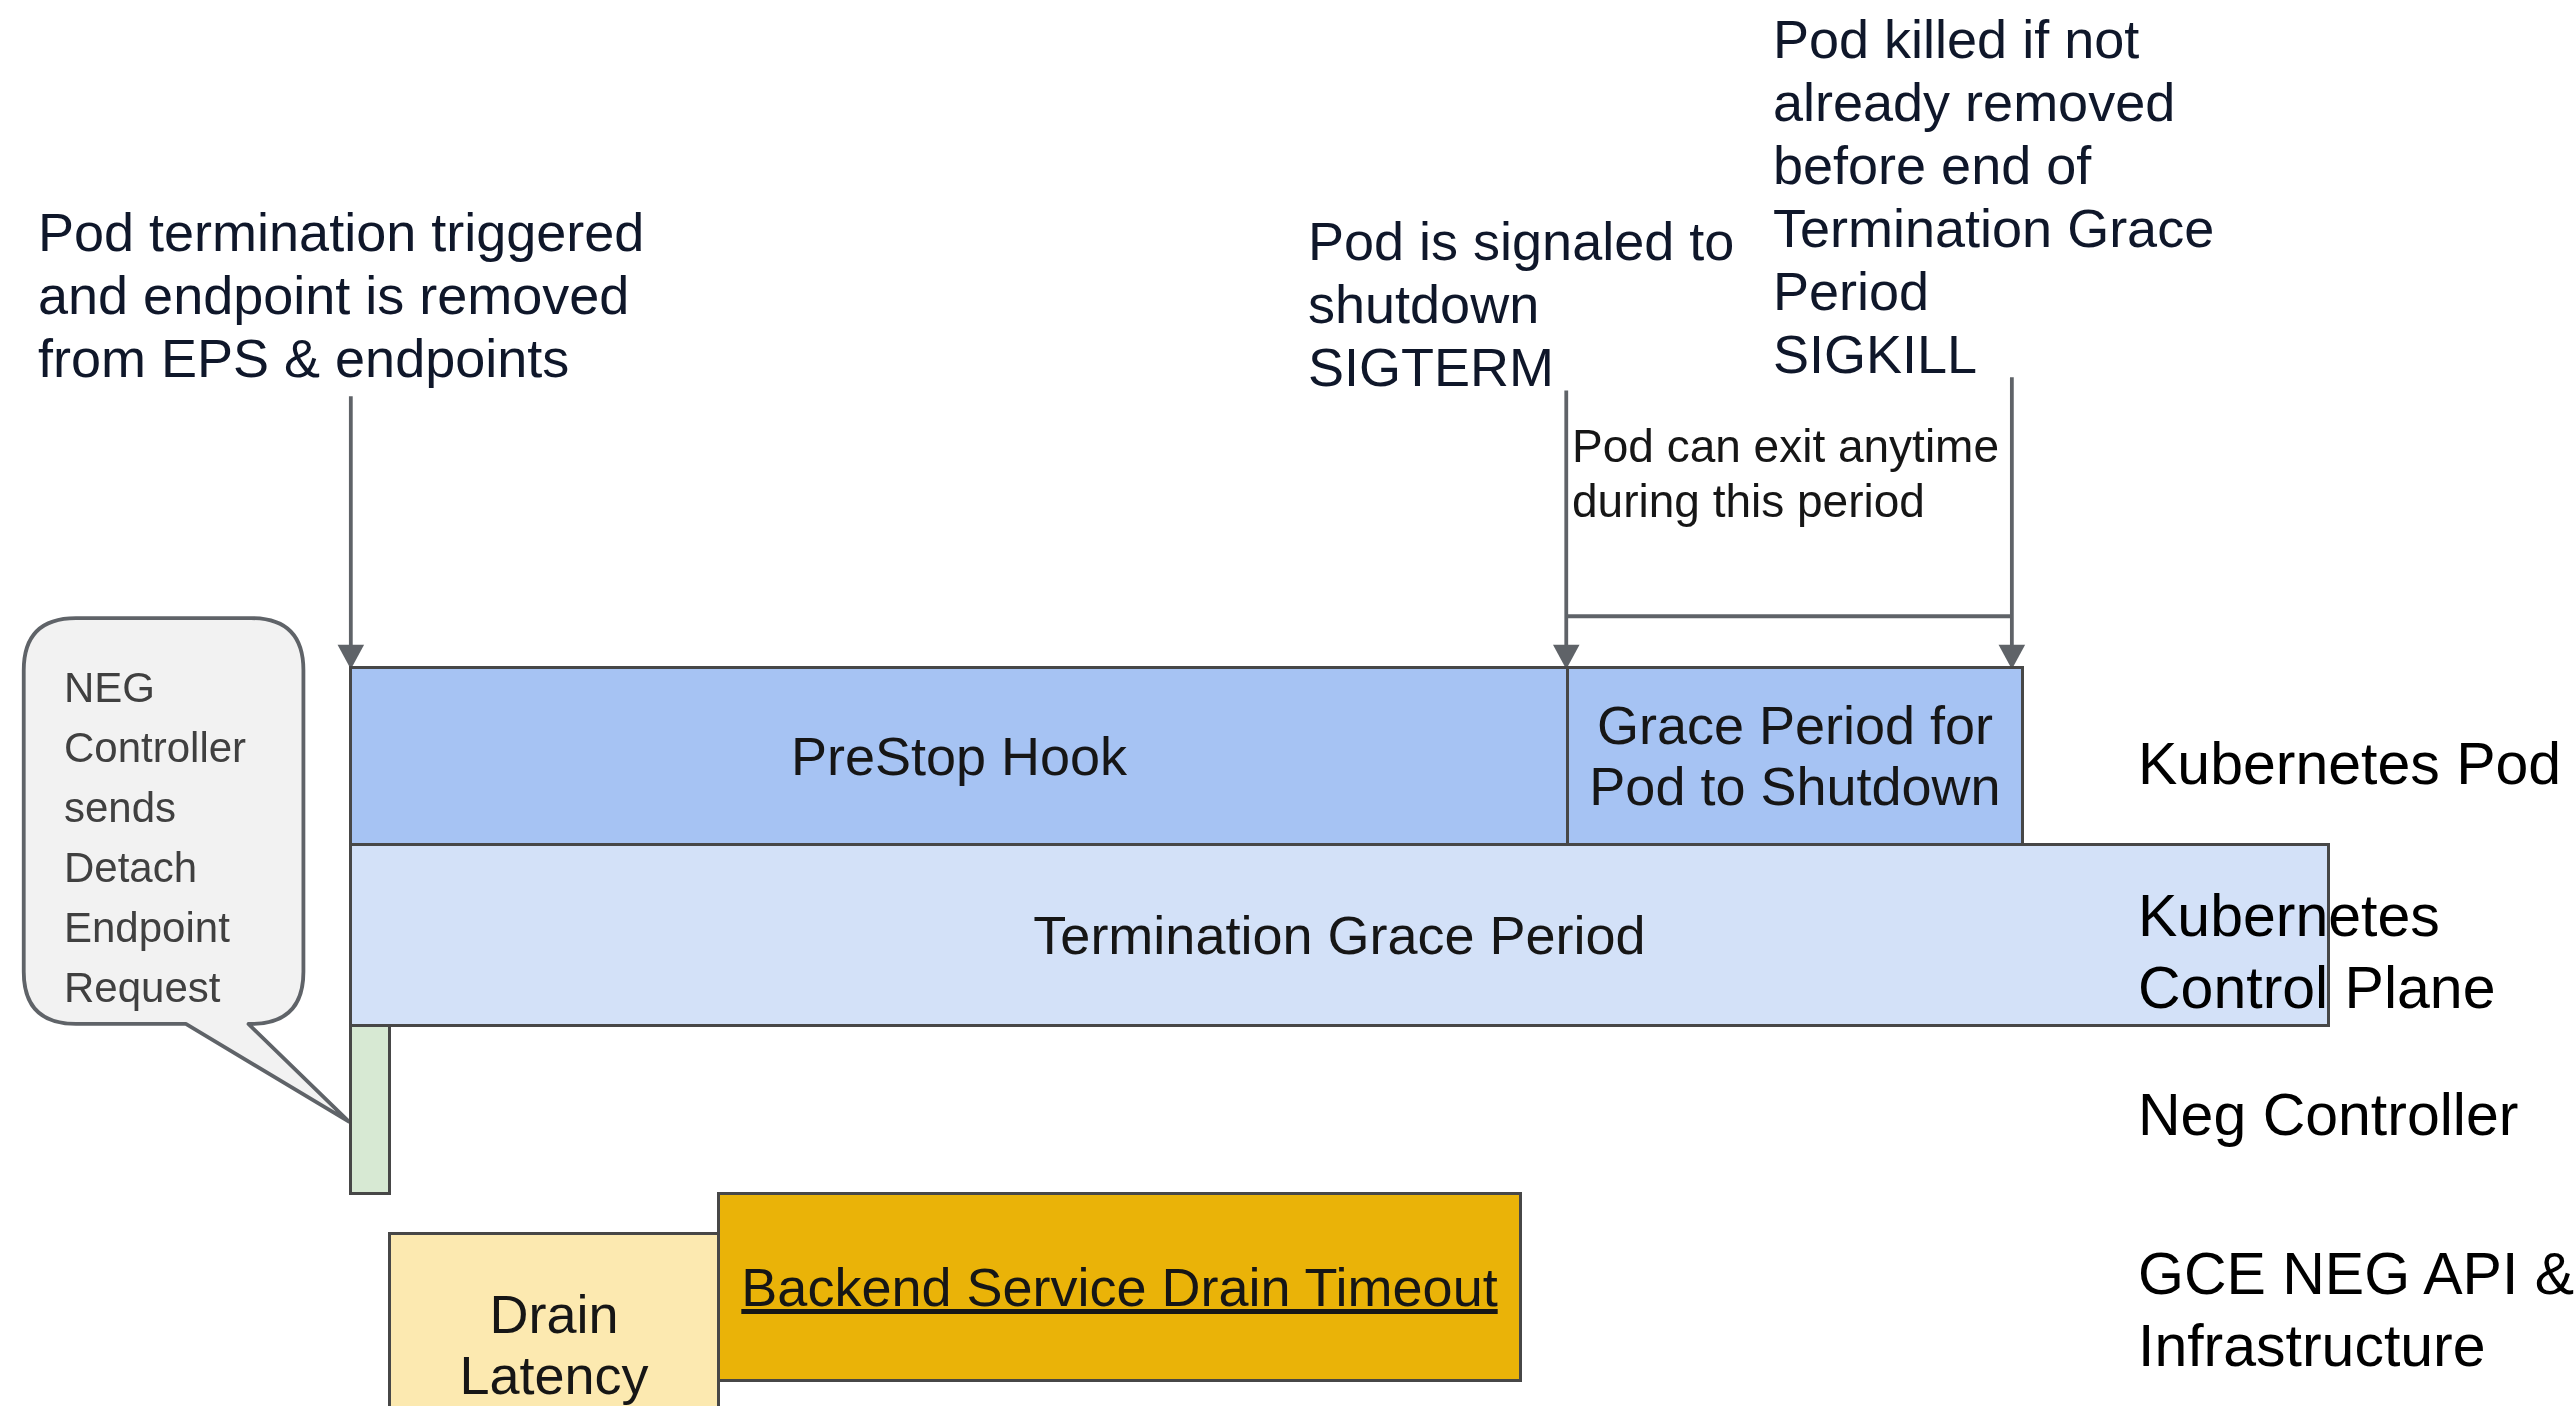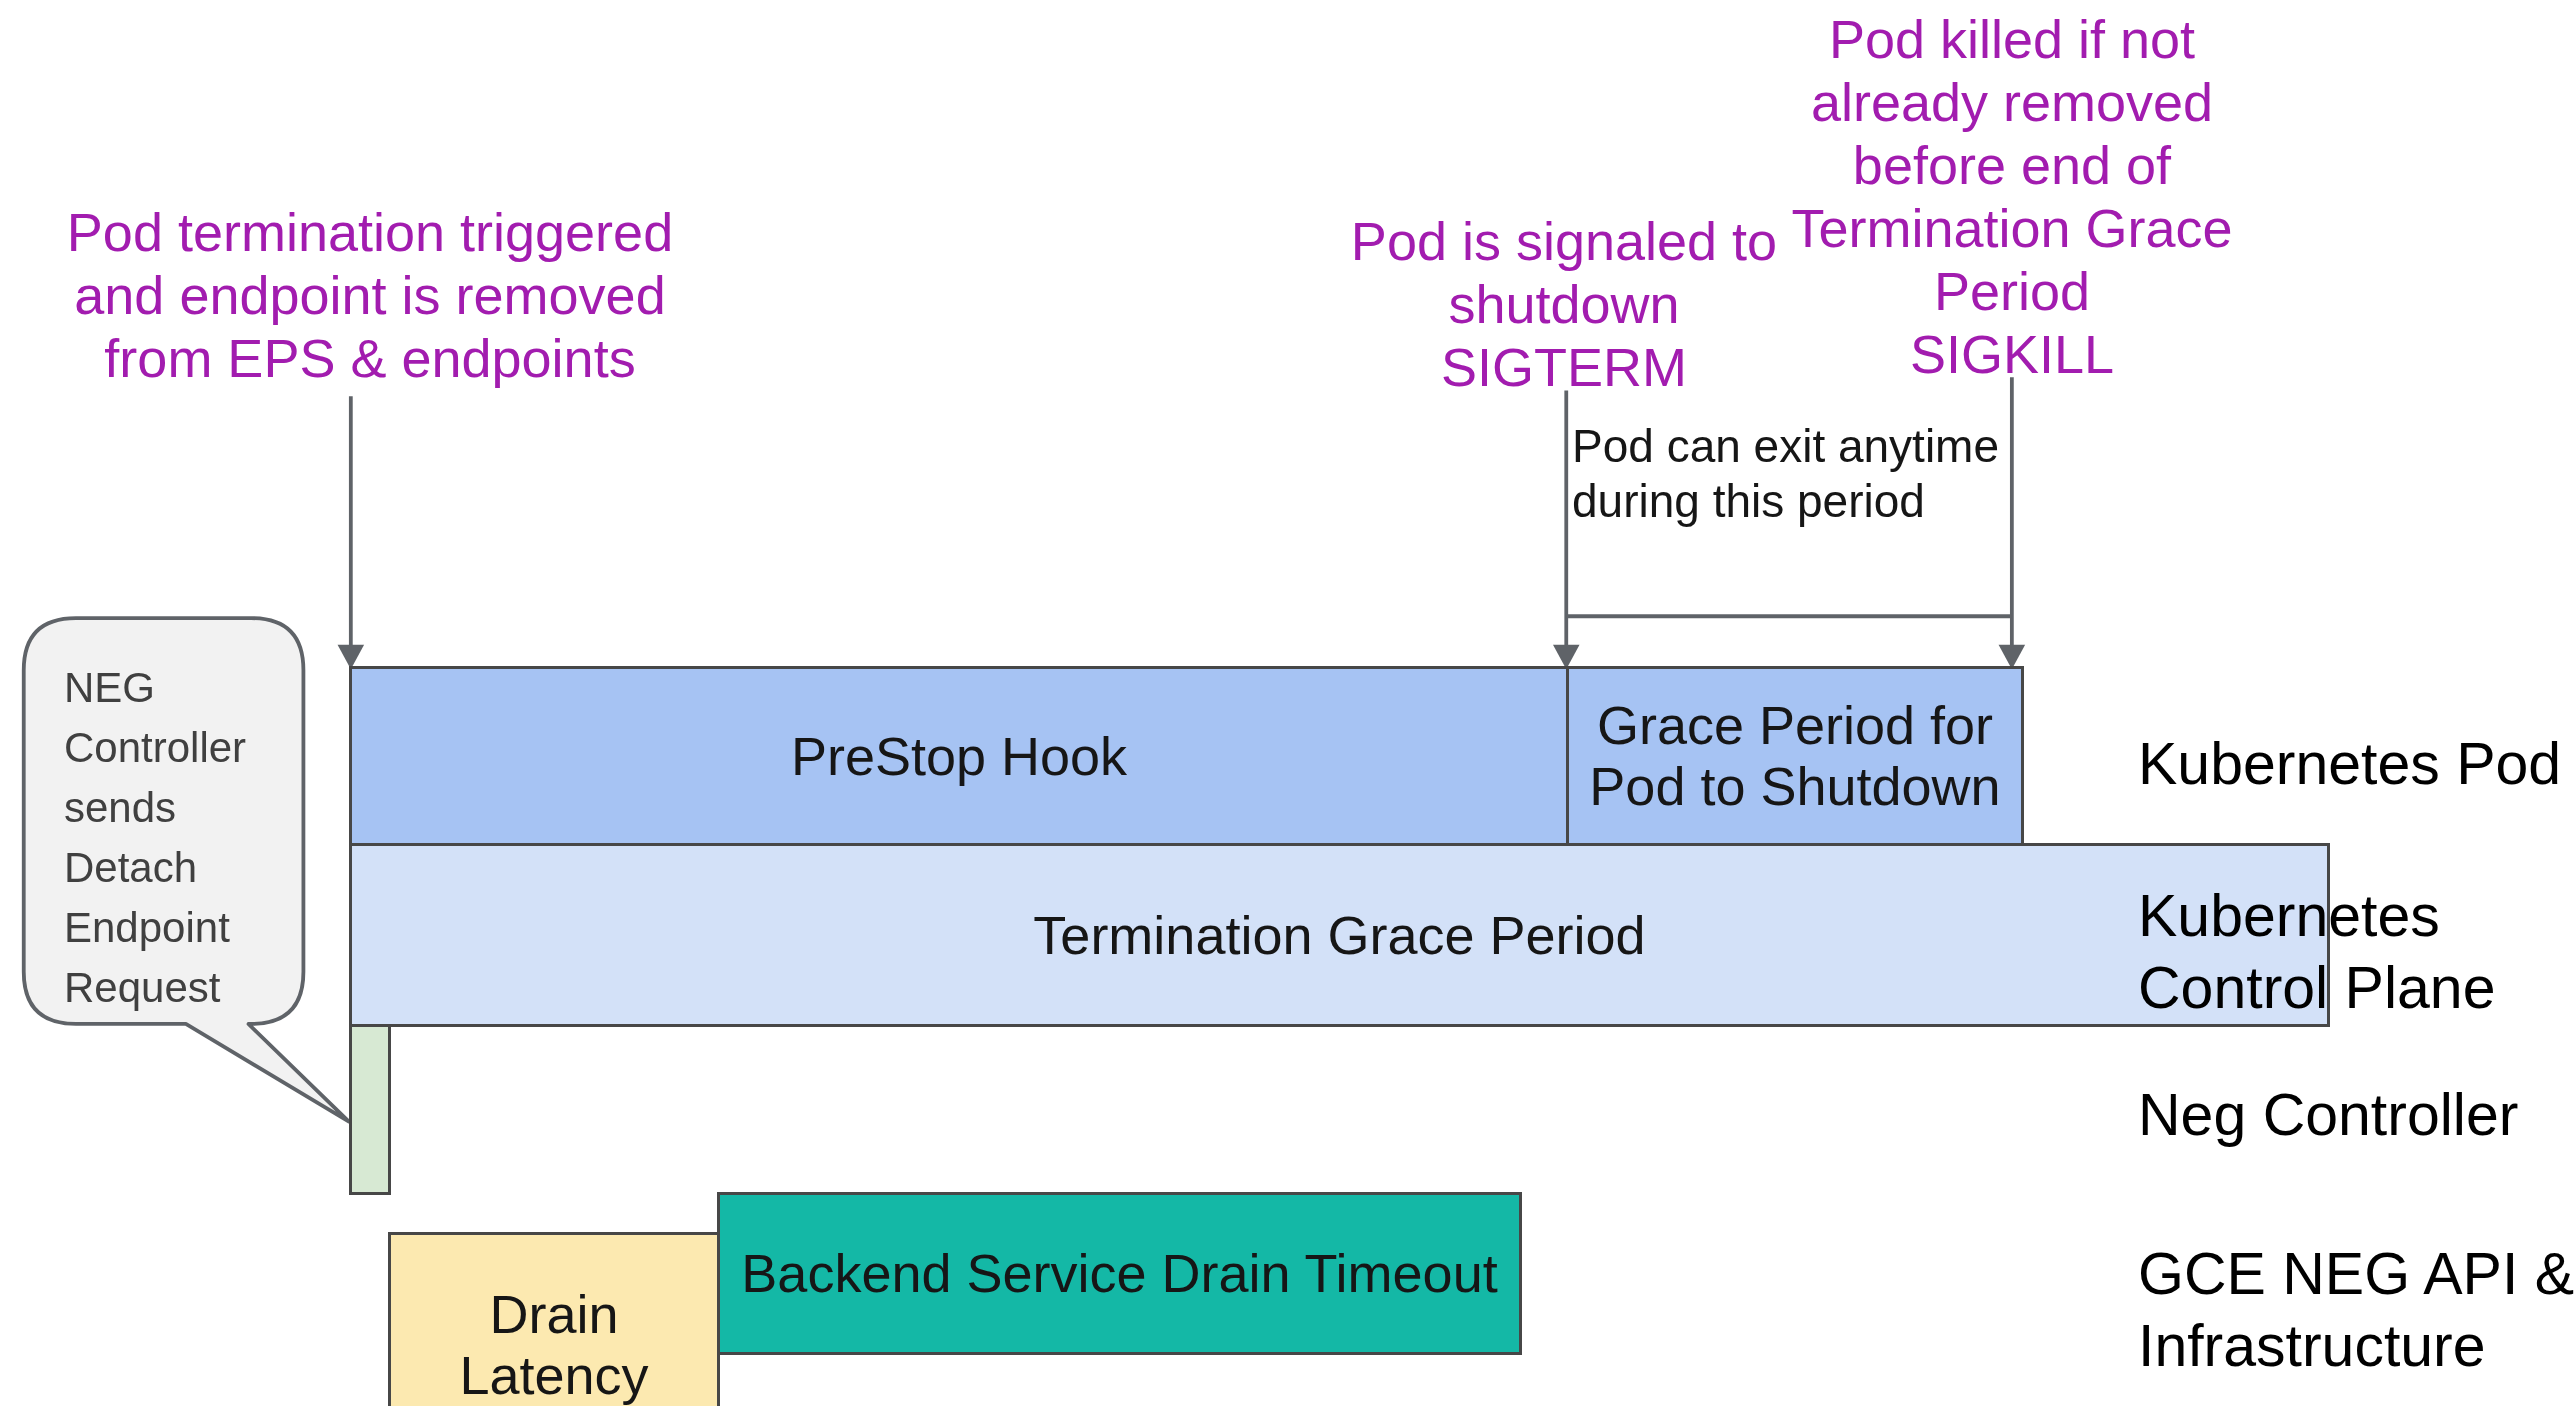--- a/index.html
+++ b/index.html
@@ -2,22 +2,22 @@
 <html style="font-size:15px"><head>
 <meta charset="utf-8">
 <style>
   html,body{margin:0;padding:0;background:#ffffff;}
   .canvas{
     position:relative;width:2576px;height:1406px;background:#ffffff;
     font-family:"Liberation Sans",sans-serif;color:#161616;overflow:hidden;
   }
   .layer-svg{position:absolute;left:0;top:0;z-index:1;pointer-events:none;}
   .note{
-    position:absolute;z-index:3;text-align:center;white-space:pre-line;
-    font-size:54px;line-height:63px;color:#a21caf;
+    position:absolute;z-index:3;text-align:left;white-space:pre-line;
+    font-size:54px;line-height:63px;color:#0f172a;
   }
   .exit-note{
     position:absolute;z-index:3;text-align:left;white-space:pre-line;
     font-size:46px;line-height:55px;color:#161616;
   }
   .bar{
     position:absolute;z-index:2;box-sizing:border-box;border:3.8px solid #474747;
     display:flex;align-items:center;justify-content:center;
     text-align:center;white-space:pre-line;font-size:54px;line-height:63px;color:#161616;
   }
@@ -74,21 +74,21 @@
   <div class="bar" style="left: 1566px; top: 666px; width: 458px; height: 180px; line-height: 61px; background-color: rgb(166, 195, 243);">Grace Period for
 Pod to Shutdown</div>
 
   <div class="bar" style="left: 349px; top: 843px; width: 1981px; height: 184px; background-color: rgb(211, 225, 248);">Termination Grace Period</div>
 
   <div class="bar" style="left: 349px; top: 1024px; width: 42px; height: 171px; background-color: rgb(215, 233, 211);"></div>
 
   <div class="bar" style="left: 388px; top: 1192px; width: 332px; height: 225px; line-height: 61px; background-color: rgb(252, 233, 176); margin-top: 40px;">Drain
 Latency</div>
 
-  <div class="bar" style="left: 717px; top: 1192px; width: 805px; height: 163px; background-color: #14b8a6;">Backend Service Drain Timeout</div>
+  <div class="bar" style="left: 717px; top: 1192px; width: 805px; height: 190px; background-color: #eab308; text-decoration: underline;">Backend Service Drain Timeout</div>
 
   <div class="bubble-text" style="left:64px;top:658px;width:218px;">NEG
 Controller
 sends
 Detach
 Endpoint
 Request</div>
 
   <div class="lane" style="left:2138px;top:728px;">Kubernetes Pod</div>
 

